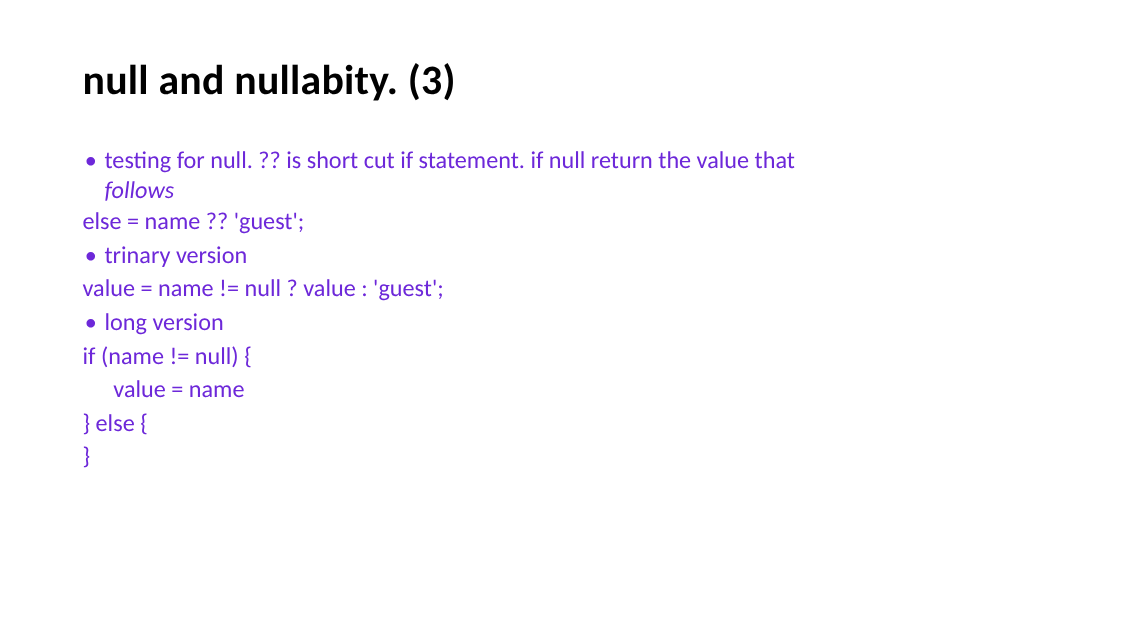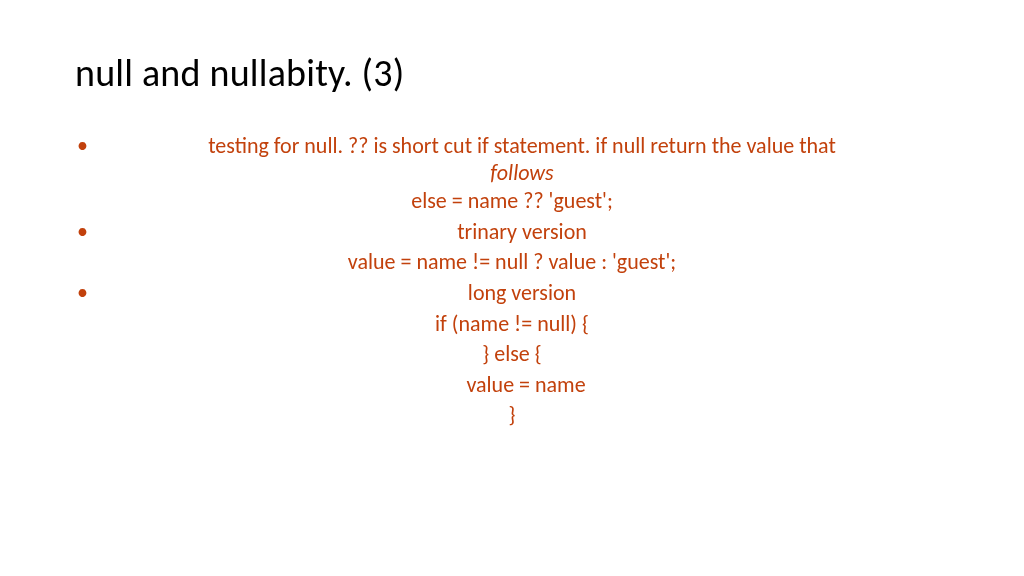--- a/index.html
+++ b/index.html
@@ -11,30 +11,29 @@
       width: 1024px;
       height: 576px;
       background: #ffffff;
       font-family: Calibri, 'Segoe UI', Arial, sans-serif;
       color: #1a1a1a;
       padding: 50px 75px 40px 75px;
       overflow: hidden;
     }
     .slide-title {
       font-size: 38px;
-      font-weight: 400;
+      font-weight: 700;
       color: #000000;
       margin-bottom: 36px;
       letter-spacing: 0.2px;
     }
     .content {
       font-size: 22px;
       line-height: 1.3;
-      color: #c2410c;
-      text-align: center;
+      color: #6d28d9;
     }
     .bullet-item {
       position: relative;
       padding-left: 20px;
       margin-bottom: 2px;
     }
     .bullet-item::before {
       content: "•";
       position: absolute;
       left: 2px;
@@ -72,17 +71,17 @@
     <span>trinary version</span>
   </div>
 
   <div class="plain-line">value = name != null ? value : 'guest';</div>
 
   <div class="bullet-item">
     <span>long version</span>
   </div>
 
   <div class="plain-line">if (name != null) {</div>
+  <div class="plain-line indented">value = name</div>
   <div class="plain-line">} else {</div>
-  <div class="plain-line indented">value = name</div>
   <div class="plain-line">}</div>
 
 </div>
 
 </body></html>

